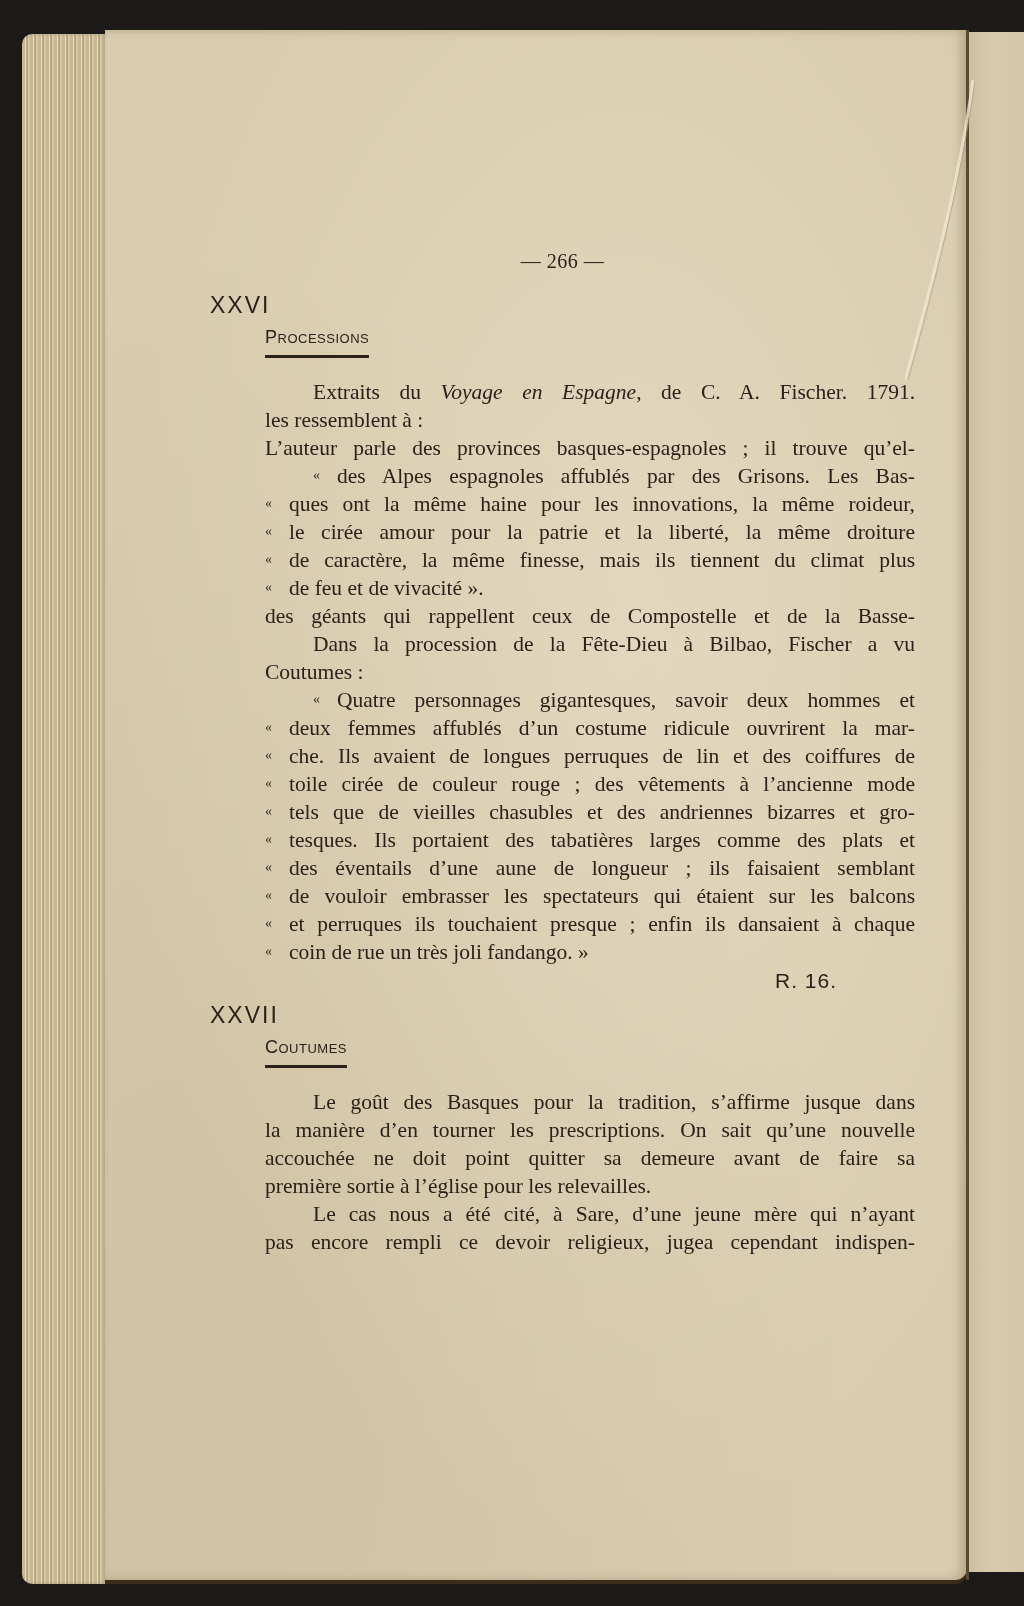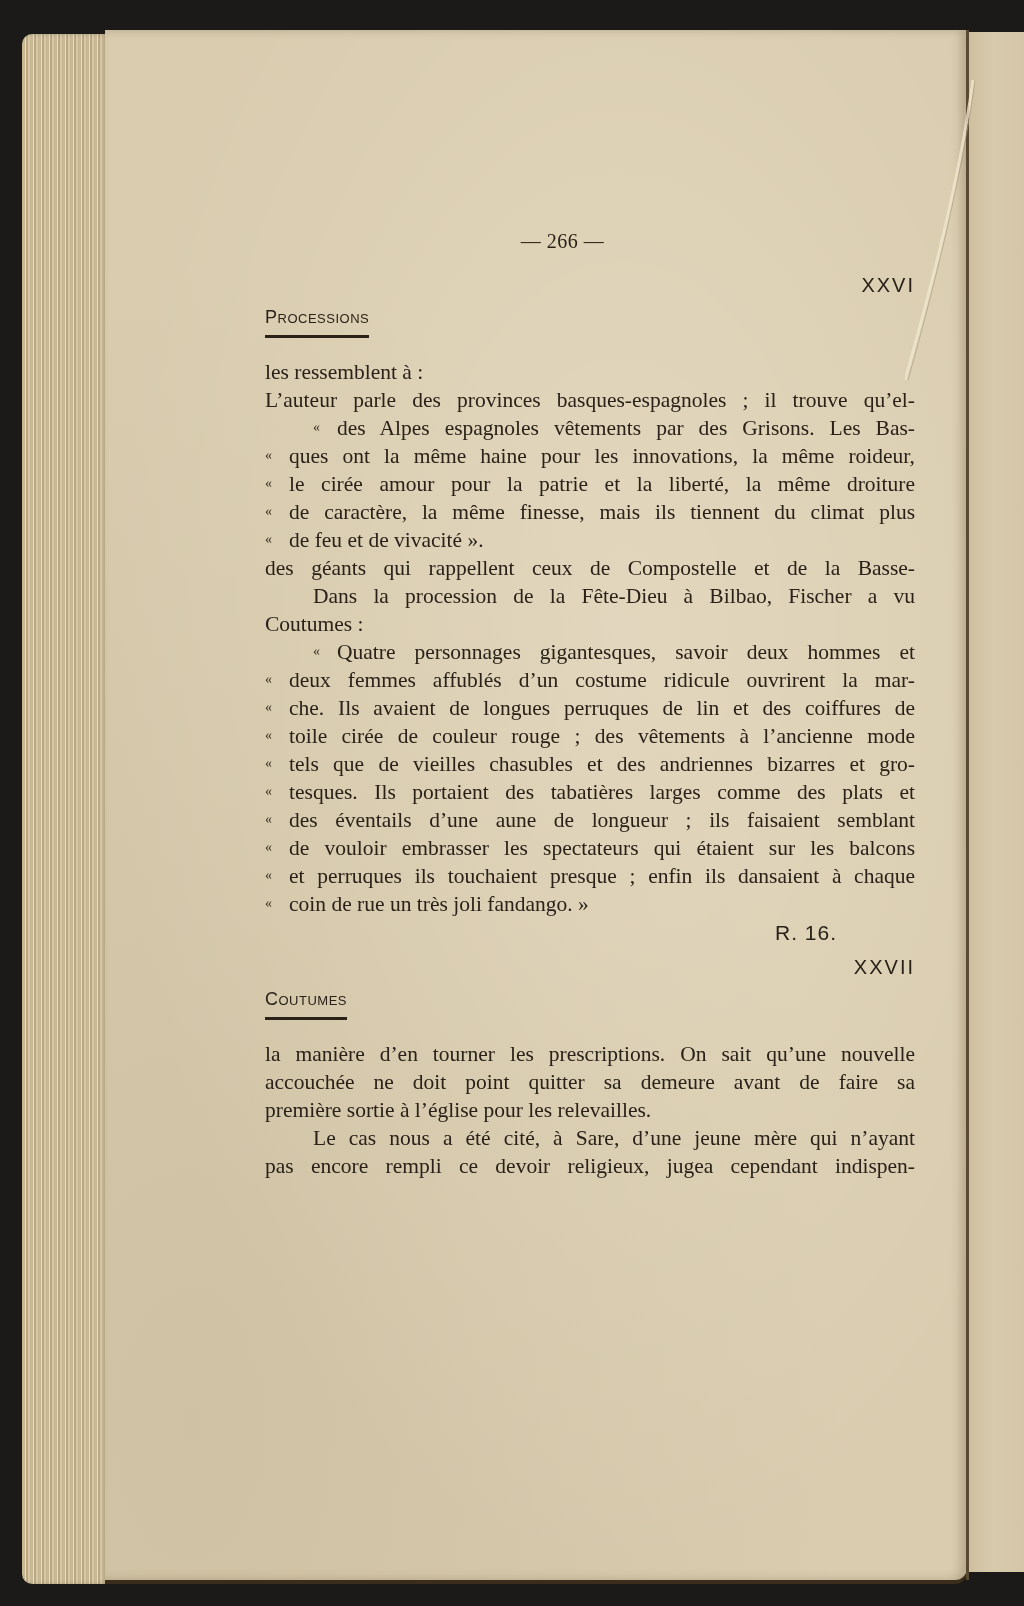--- a/index.html
+++ b/index.html
@@ -84,26 +84,27 @@
       font-size: 21.5px;
       line-height: 28px;
     }
     .page-number {
       text-align: center;
       font-size: 20px;
       margin-left: -55px;
       height: 30px;
       line-height: 30px;
       letter-spacing: 0.5px;
+      margin-top: 20px;
     }
     .chapter-num {
-      text-align: right;
+      text-align: left;
       margin-left: -55px;
       font-family: "Liberation Sans", sans-serif;
-      font-size: 20px;
+      font-size: 23px;
       letter-spacing: 2px;
       height: 34px;
       line-height: 34px;
       margin-top: 12px;
     }
     .section-title-wrap {
       display: inline-block;
       margin-top: -6px;
     }
     .section-title {
@@ -178,28 +179,29 @@
 
     
     <div class="chapter-num">XXVI</div>
     <div class="section-title-wrap">
       <div class="section-title">Processions</div>
       <div class="section-rule"></div>
     </div>
     <div class="spacer-md"></div>
 
     <div>
+      <span class="line indent"><span>Extraits du </span><span class="it" style="font-style:italic">Voyage en Espagne</span><span>, de C. A. Fischer. 1791.</span></span>
       <span class="line last">les ressemblent à :</span>
       <span class="line">L’auteur parle des provinces basques-espagnoles ; il trouve qu’el-</span>
     </div>
 
     <div>
       <div class="quote-line">
         <span class="quote-mark indented">«</span>
-        <span class="quote-text">des Alpes espagnoles vêtements par des Grisons. Les Bas-</span>
+        <span class="quote-text">des Alpes espagnoles affublés par des Grisons. Les Bas-</span>
       </div>
       <div class="quote-line">
         <span class="quote-mark">«</span>
         <span class="quote-text">ques ont la même haine pour les innovations, la même roideur,</span>
       </div>
       <div class="quote-line">
         <span class="quote-mark">«</span>
         <span class="quote-text">le cirée amour pour la patrie et la liberté, la même droiture</span>
       </div>
       <div class="quote-line">
@@ -265,20 +267,21 @@
 
     
     <div class="chapter-num" style="margin-top:2px">XXVII</div>
     <div class="section-title-wrap">
       <div class="section-title">Coutumes</div>
       <div class="section-rule"></div>
     </div>
     <div class="spacer-md"></div>
 
     <div>
+      <span class="line indent">Le goût des Basques pour la tradition, s’affirme jusque dans</span>
       <span class="line">la manière d’en tourner les prescriptions. On sait qu’une nouvelle</span>
       <span class="line">accouchée ne doit point quitter sa demeure avant de faire sa</span>
       <span class="line last">première sortie à l’église pour les relevailles.</span>
     </div>
     <div>
       <span class="line indent">Le cas nous a été cité, à Sare, d’une jeune mère qui n’ayant</span>
       <span class="line">pas encore rempli ce devoir religieux, jugea cependant indispen-</span>
     </div>
   </div>
 </div>

